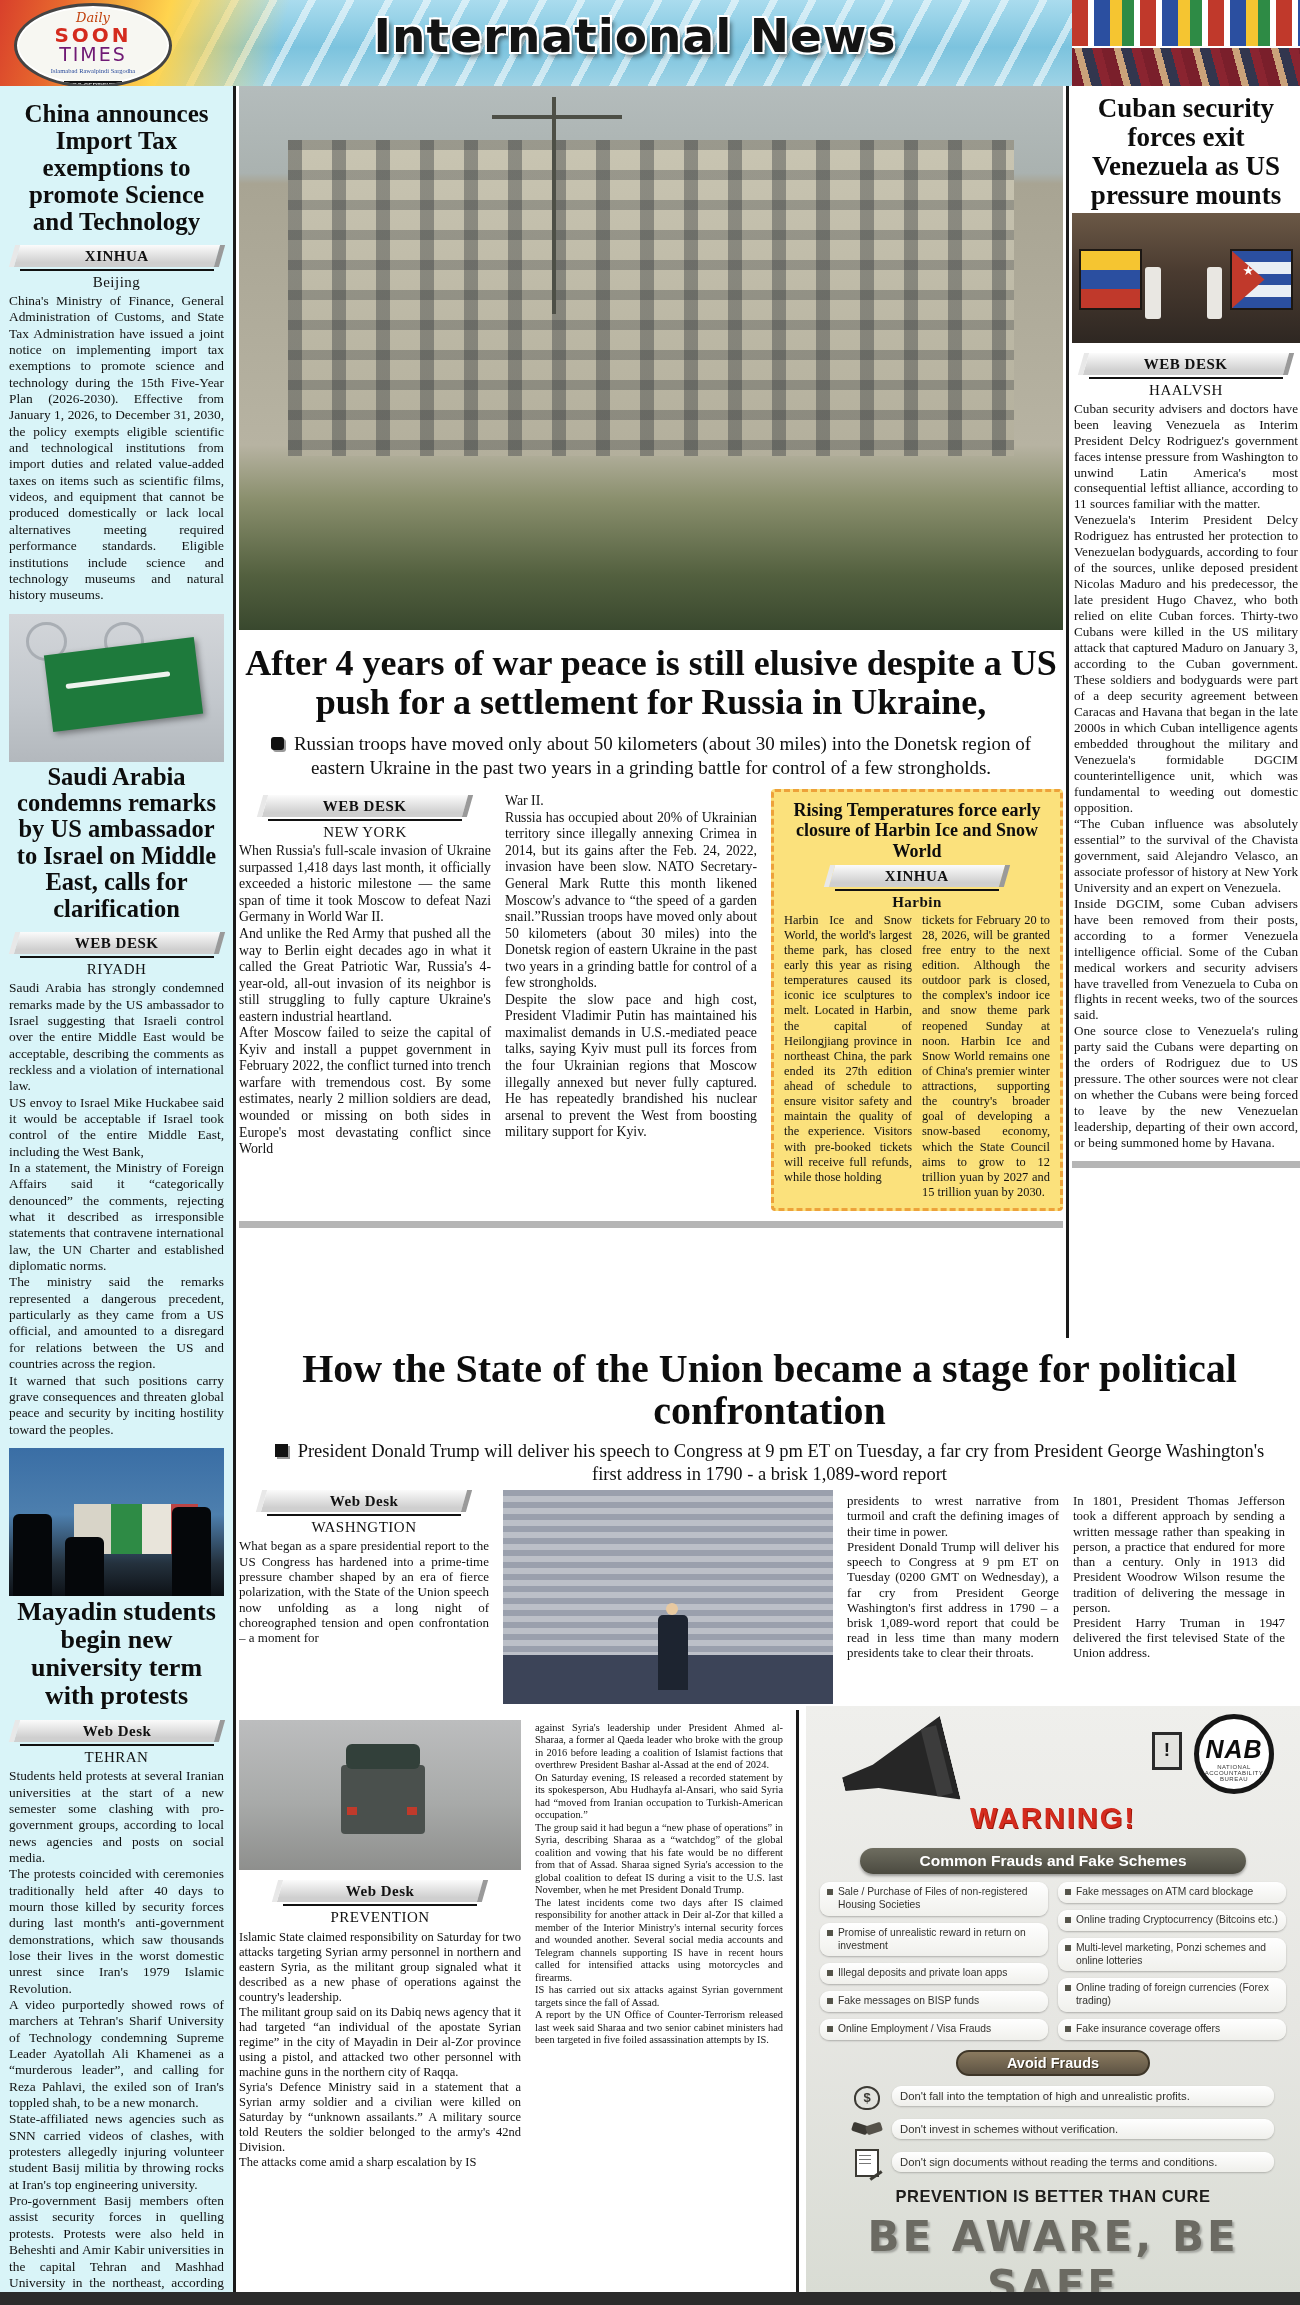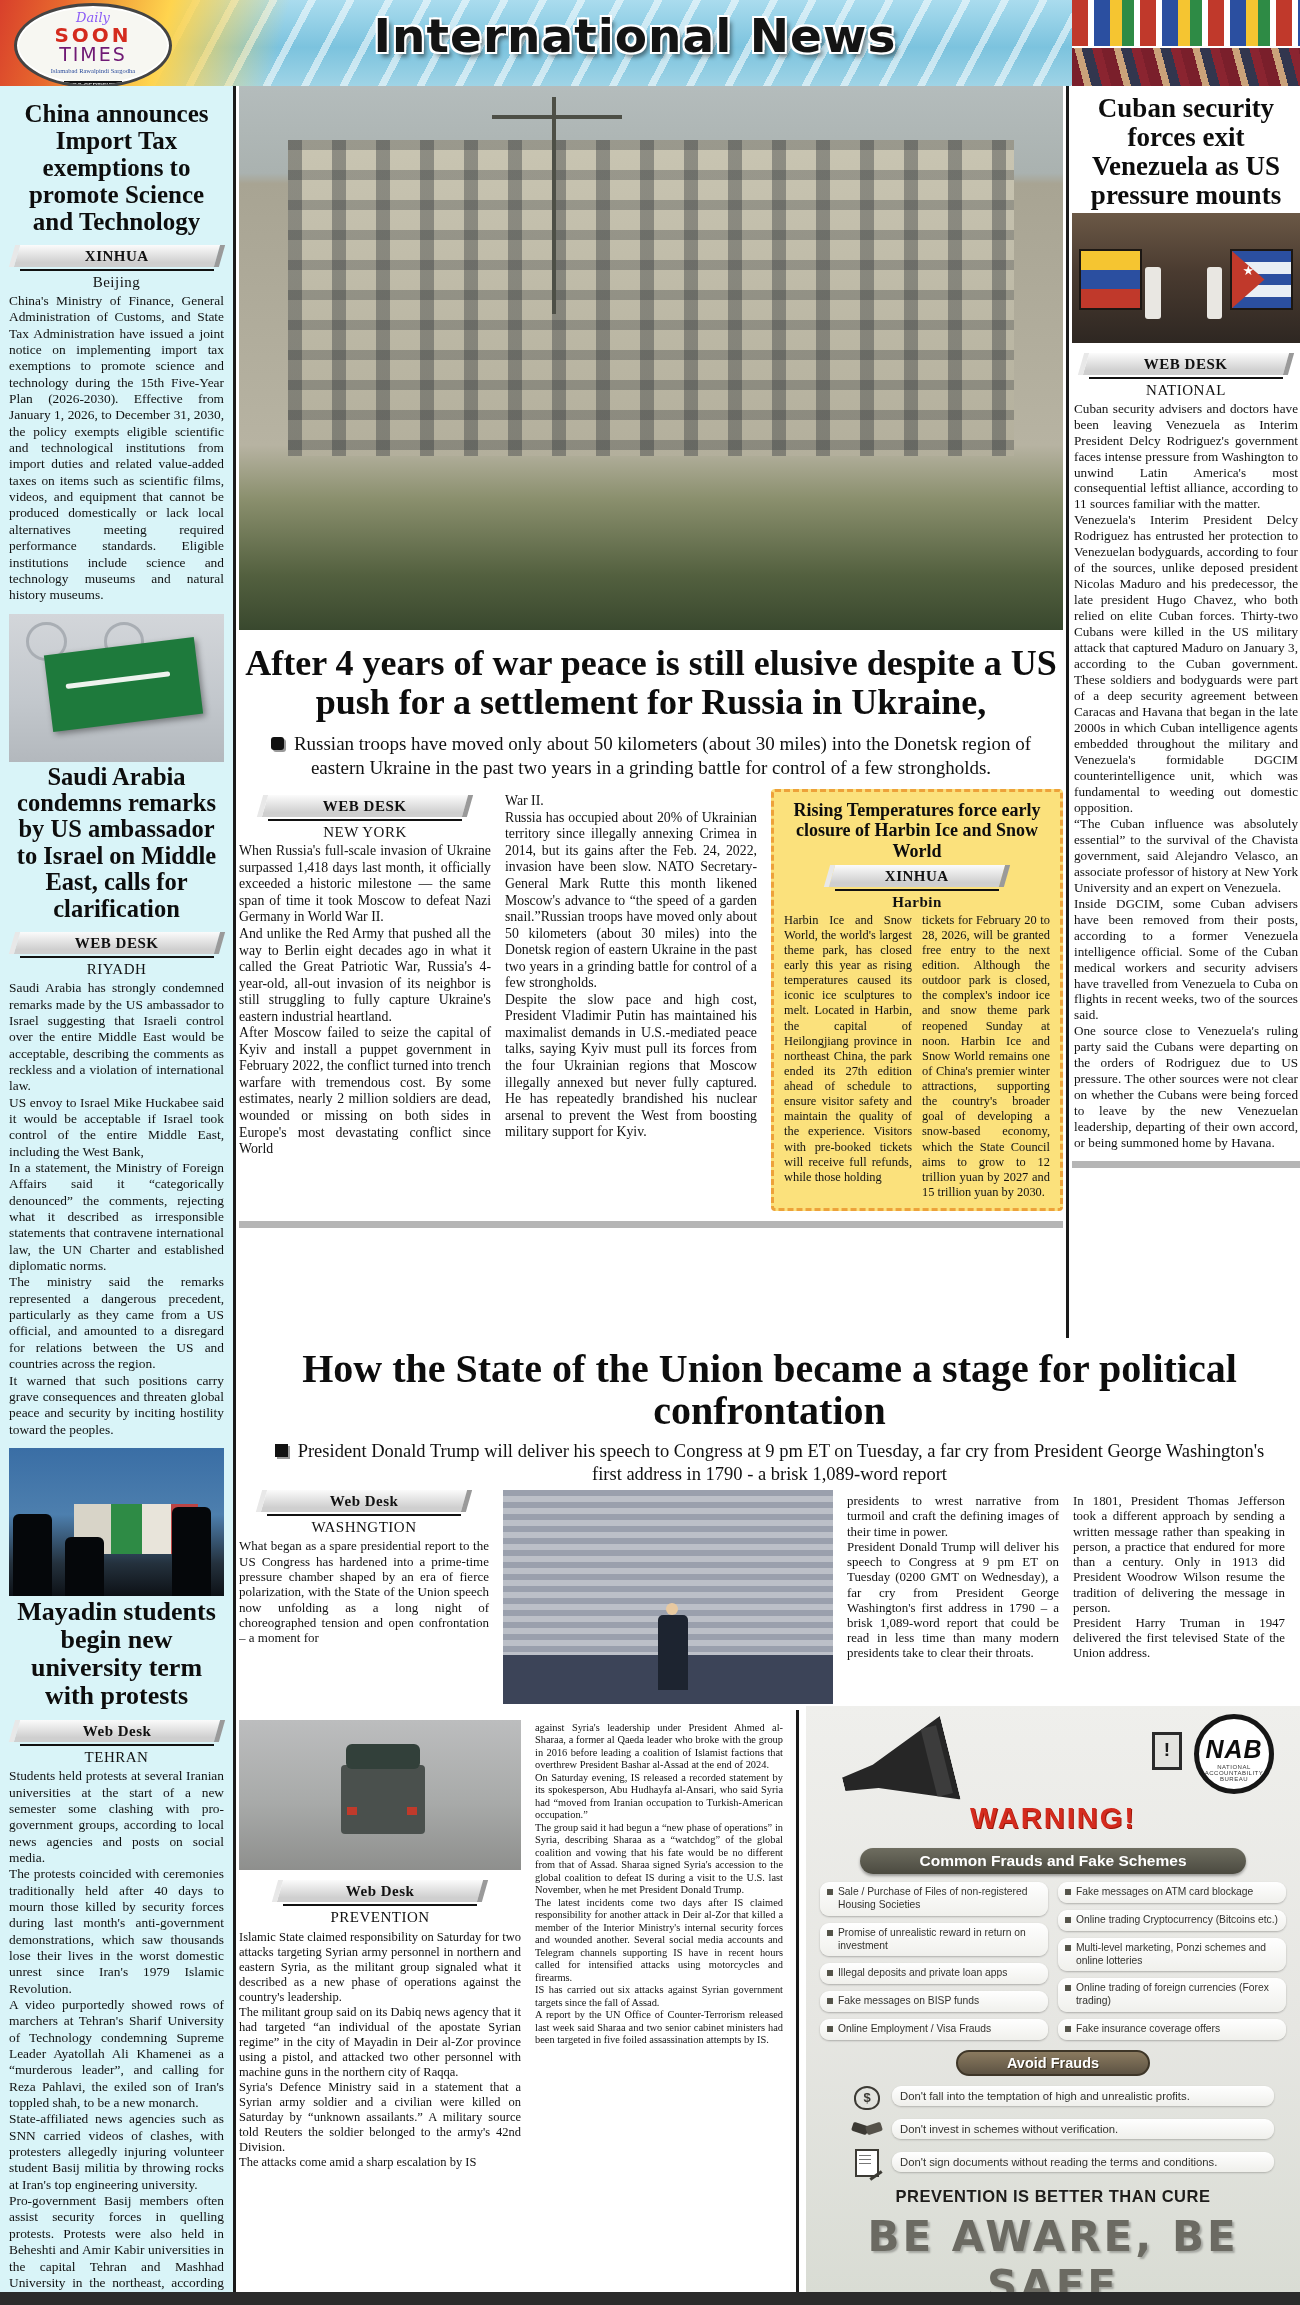--- a/index.html
+++ b/index.html
@@ -6,21 +6,21 @@
   #page{position:relative;width:1300px;height:2305px;background:#fff;overflow:hidden;
         font-family:"Liberation Serif",serif;color:#111;}
   
   .masthead{position:absolute;left:0;top:0;width:1300px;height:86px;
     background:
       linear-gradient(105deg,#d8402b 0%,#e86a2e 5%,#f2a83c 9%,#ffd44e 13%,rgba(255,255,255,0) 22%),
       repeating-linear-gradient(118deg,rgba(255,255,255,.55) 0 7px,rgba(255,255,255,0) 7px 34px),
       linear-gradient(180deg,#aadcee 0%,#7cc3de 55%,#9fd4e6 100%);}
   .logo-ellipse{position:absolute;left:14px;top:3px;width:152px;height:79px;background:#f7f7f2;
     border:3px solid #444;border-radius:50%;box-shadow:0 0 0 2px #fff inset;text-align:center;overflow:hidden;}
-  .logo-daily{font-family:"DejaVu Serif",serif;font-style:italic;color:#8b5cf6;font-size:13px;margin-top:4px;}
+  .logo-daily{font-family:"DejaVu Serif",serif;font-style:italic;color:#c2410c;font-size:13px;margin-top:4px;}
   .logo-soon{color:#d42b1e;font-family:"DejaVu Sans",sans-serif;font-weight:bold;font-size:20px;
     letter-spacing:3px;line-height:1;}
   .logo-times{color:#701a75;font-family:"DejaVu Sans",sans-serif;font-weight:normal;font-size:19px;
     letter-spacing:2px;line-height:1.05;}
   .logo-cities{font-size:6.5px;color:#2a4b9b;margin-top:2px;}
   .logo-abc{display:inline-block;background:#111;color:#fff;font-family:"Liberation Sans",sans-serif;
     font-size:6.5px;padding:1px 4px;margin-top:1px;}
   .mast-title{position:absolute;left:210px;right:240px;top:8px;text-align:center;
     font-family:"DejaVu Sans",sans-serif;font-weight:bold;font-size:47px;color:#141414;letter-spacing:1px;
     text-shadow:-2px -2px 0 #fff,2px -2px 0 #fff,-2px 2px 0 #fff,2px 2px 0 #fff,4px 5px 4px rgba(0,0,0,.45);}
@@ -297,21 +297,21 @@
     <div class="headline cu-title">Cuban security forces exit Venezuela as US pressure mounts</div>
     <div class="photo-venezuela">
       <div class="flag-ven"></div>
       <div class="flag-cuba"></div>
       <div class="fig" style="left:32%;"></div>
       <div class="fig" style="right:34%;"></div>
     </div>
     <div class="byline">
       <div class="badge"><span>WEB DESK</span></div>
       <div class="badge-line"></div>
-      <div class="dateline">NATIONAL</div>
+      <div class="dateline">HAALVSH</div>
     </div>
     <div class="body-txt cu-body">Cuban security advisers and doctors have been leaving Venezuela as Interim President Delcy Rodriguez's government faces intense pressure from Washington to unwind Latin America's most consequential leftist alliance, according to 11 sources familiar with the matter.
 Venezuela's Interim President Delcy Rodriguez has entrusted her protection to Venezuelan bodyguards, according to four of the sources, unlike deposed president Nicolas Maduro and his predecessor, the late president Hugo Chavez, who both relied on elite Cuban forces. Thirty-two Cubans were killed in the US military attack that captured Maduro on January 3, according to the Cuban government. These soldiers and bodyguards were part of a deep security agreement between Caracas and Havana that began in the late 2000s in which Cuban intelligence agents embedded throughout the military and Venezuela's formidable DGCIM counterintelligence unit, which was fundamental to weeding out domestic opposition.
 “The Cuban influence was absolutely essential” to the survival of the Chavista government, said Alejandro Velasco, an associate professor of history at New York University and an expert on Venezuela.
 Inside DGCIM, some Cuban advisers have been removed from their posts, according to a former Venezuela intelligence official. Some of the Cuban medical workers and security advisers have travelled from Venezuela to Cuba on flights in recent weeks, two of the sources said.
 One source close to Venezuela's ruling party said the Cubans were departing on the orders of Rodriguez due to US pressure. The other sources were not clear on whether the Cubans were being forced to leave by the new Venezuelan leadership, departing of their own accord, or being summoned home by Havana.</div>
     <div class="grayrule"></div>
   </div>
 
   <div class="sotu-sec">

